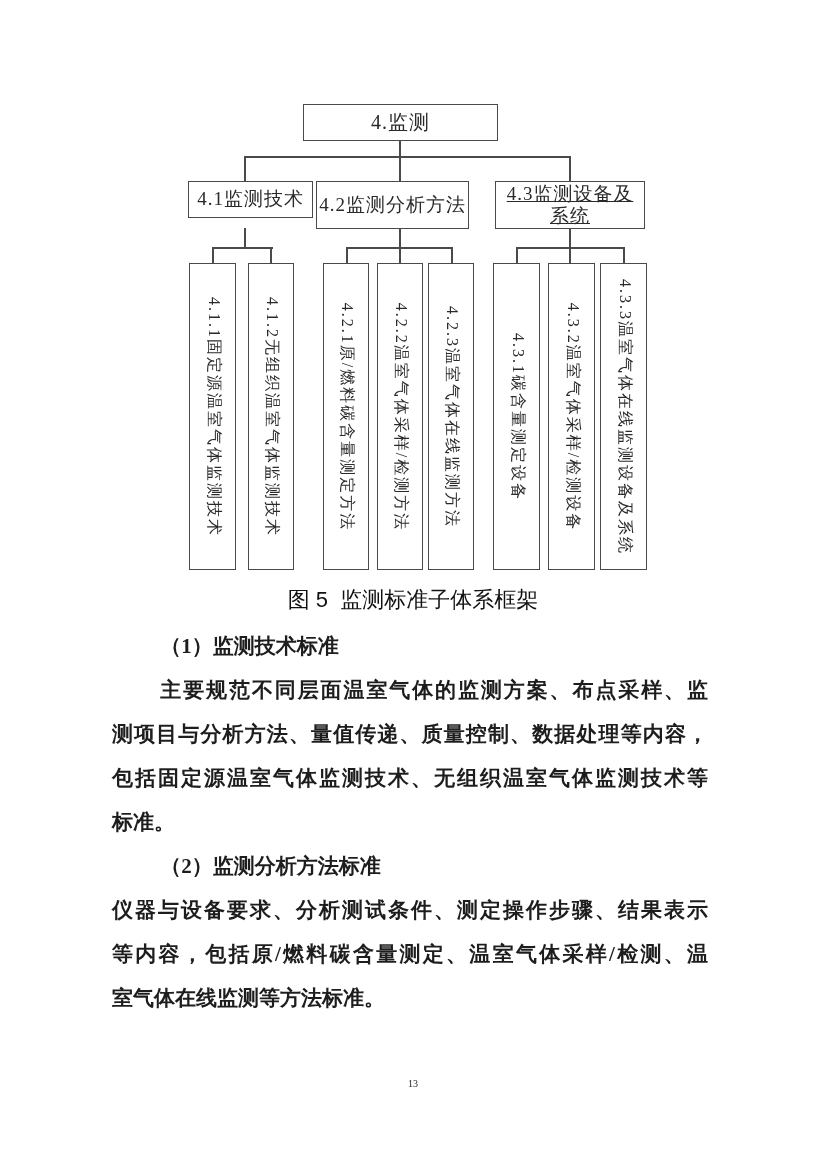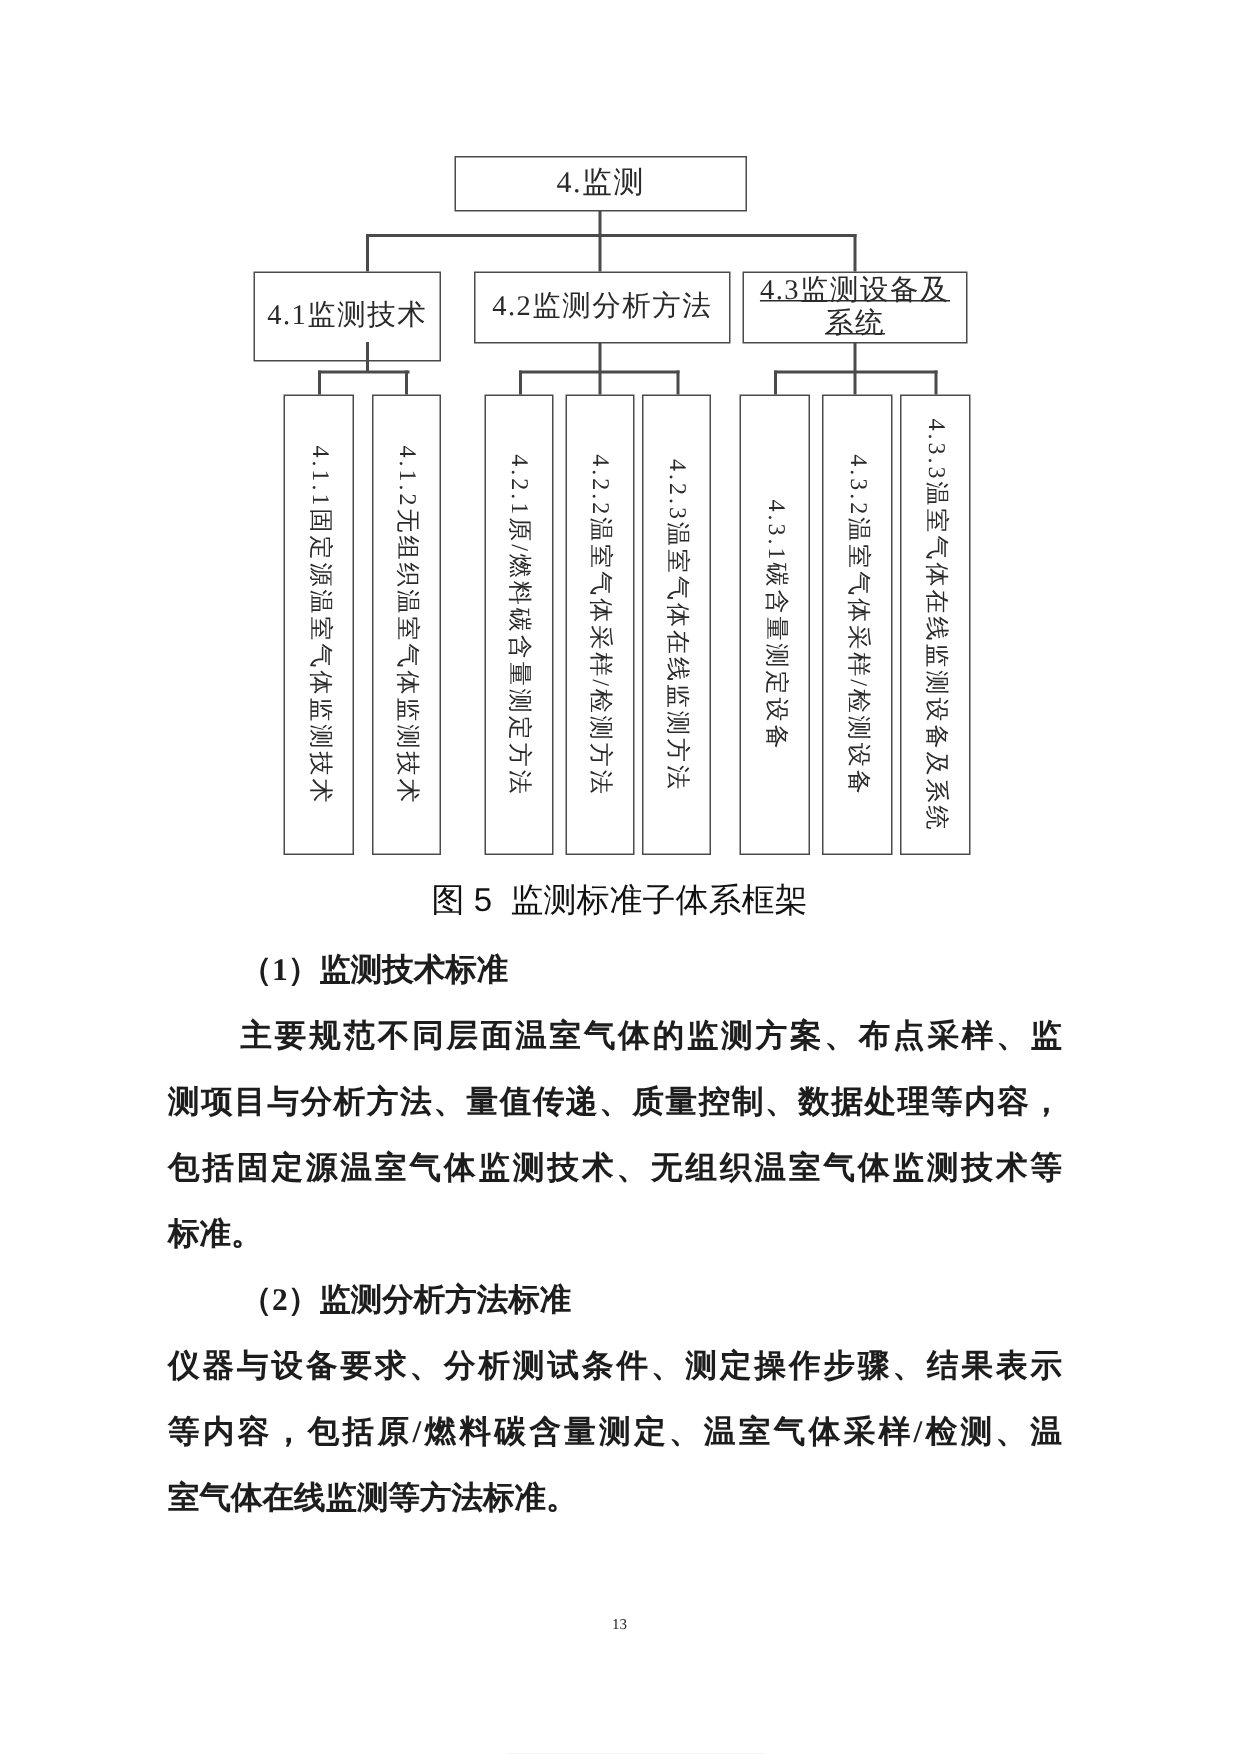--- a/index.html
+++ b/index.html
@@ -64,24 +64,24 @@
     <div class="box root-box" style="left:303px; top:104px; width:195px; height:37px;">
       <span class="box-label">4.监测</span>
     </div>
 
     <div class="vline" style="left:399px; top:140px; height:17px;"></div>
     <div class="hline" style="left:244px; top:156px; width:327px;"></div>
     <div class="vline" style="left:244px; top:156px; height:26px;"></div>
     <div class="vline" style="left:399px; top:156px; height:26px;"></div>
     <div class="vline" style="left:569px; top:156px; height:26px;"></div>
 
-    <div class="box lvl2-box" style="left:169px; top:181px; width:125px; height:60px;">
+    <div class="box lvl2-box" style="left:188px; top:181px; width:125px; height:37px;">
       <span class="box-label">4.1监测技术</span>
     </div>
-    <div class="box lvl2-box" style="left:316px; top:181px; width:171px; height:48px;">
+    <div class="box lvl2-box" style="left:316px; top:181px; width:153px; height:48px;">
       <span class="box-label">4.2监测分析方法</span>
     </div>
     <div class="box lvl2-box" style="left:495px; top:181px; width:150px; height:48px;text-decoration:underline;">
       <span class="box-label">4.3监测设备及
 系统</span>
     </div>
 
     <div class="vline" style="left:244px; top:228px; height:20px;"></div>
     <div class="hline" style="left:212px; top:247px; width:61px;"></div>
     <div class="vline" style="left:212px; top:247px; height:17px;"></div>

